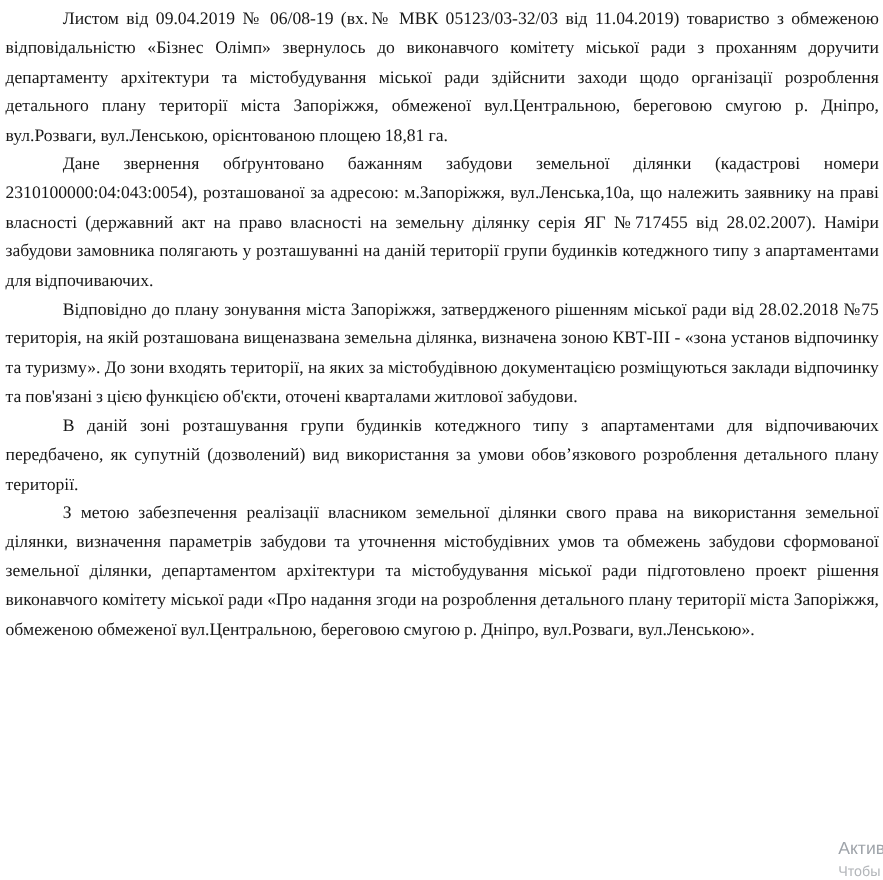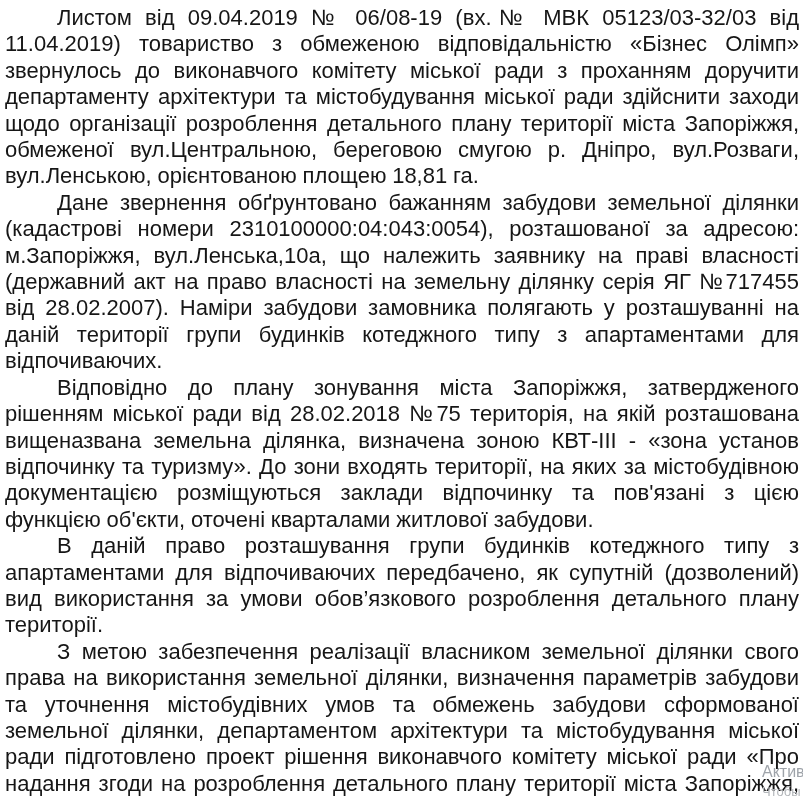--- a/index.html
+++ b/index.html
@@ -14,22 +14,22 @@
     position: relative;
   }
   .page {
     position: absolute;
     left: 0;
     top: 0;
     width: 803px;
     height: 712px;
     box-sizing: border-box;
     padding: 5px 4px 0 5px;
-    font-family: Liberation Sans, sans-serif;
-    font-size: 22px;
+    font-family: Liberation Serif, serif;
+    font-size: 16px;
     line-height: 26.4px;
     color: #161616;
     text-align: justify;
   }
   .page p {
     margin: 0;
     padding: 0;
     text-indent: 52px;
     word-spacing: -0.35px;
   }
@@ -54,20 +54,20 @@
     color: #b3b6ba;
   }
 </style>
 </head>
 <body>
 
 <div class="page">
   <p>Листом від 09.04.2019 № 06/08-19 (вх.№ МВК 05123/03-32/03 від 11.04.2019) товариство з обмеженою відповідальністю «Бізнес Олімп» звернулось до виконавчого комітету міської ради з проханням доручити департаменту архітектури та містобудування міської ради здійснити заходи щодо організації розроблення детального плану території міста Запоріжжя, обмеженої вул.Центральною, береговою смугою р. Дніпро, вул.Розваги, вул.Ленською, орієнтованою площею 18,81 га.</p>
   <p>Дане звернення обґрунтовано бажанням забудови земельної ділянки (кадастрові номери 2310100000:04:043:0054), розташованої за адресою: м.Запоріжжя, вул.Ленська,10а, що належить заявнику на праві власності (державний акт на право власності на земельну ділянку серія ЯГ №717455 від 28.02.2007). Наміри забудови замовника полягають у розташуванні на даній території групи будинків котеджного типу з апартаментами для відпочиваючих.</p>
   <p>Відповідно до плану зонування міста Запоріжжя, затвердженого рішенням міської ради від 28.02.2018 №75 територія, на якій розташована вищеназвана земельна ділянка, визначена зоною КВТ-ІІІ - «зона установ відпочинку та туризму». До зони входять території, на яких за містобудівною документацією розміщуються заклади відпочинку та пов'язані з цією функцією об'єкти, оточені кварталами житлової забудови.</p>
-  <p>В даній право розташування групи будинків котеджного типу з апартаментами для відпочиваючих передбачено, як супутній (дозволений) вид використання за умови обов’язкового розроблення детального плану території.</p>
+  <p>В даній зоні розташування групи будинків котеджного типу з апартаментами для відпочиваючих передбачено, як супутній (дозволений) вид використання за умови обов’язкового розроблення детального плану території.</p>
   <p>З метою забезпечення реалізації власником земельної ділянки свого права на використання земельної ділянки, визначення параметрів забудови та уточнення містобудівних умов та обмежень забудови сформованої земельної ділянки, департаментом архітектури та містобудування міської ради підготовлено проект рішення виконавчого комітету міської ради «Про надання згоди на розроблення детального плану території міста Запоріжжя, обмеженою обмеженої вул.Центральною, береговою смугою р. Дніпро, вул.Розваги, вул.Ленською».</p>
 </div>
 
 <div class="watermark">
   <div class="wm-line1">Актив</div>
   <div class="wm-line2">Чтобы</div>
 </div>
 
 </body></html>

